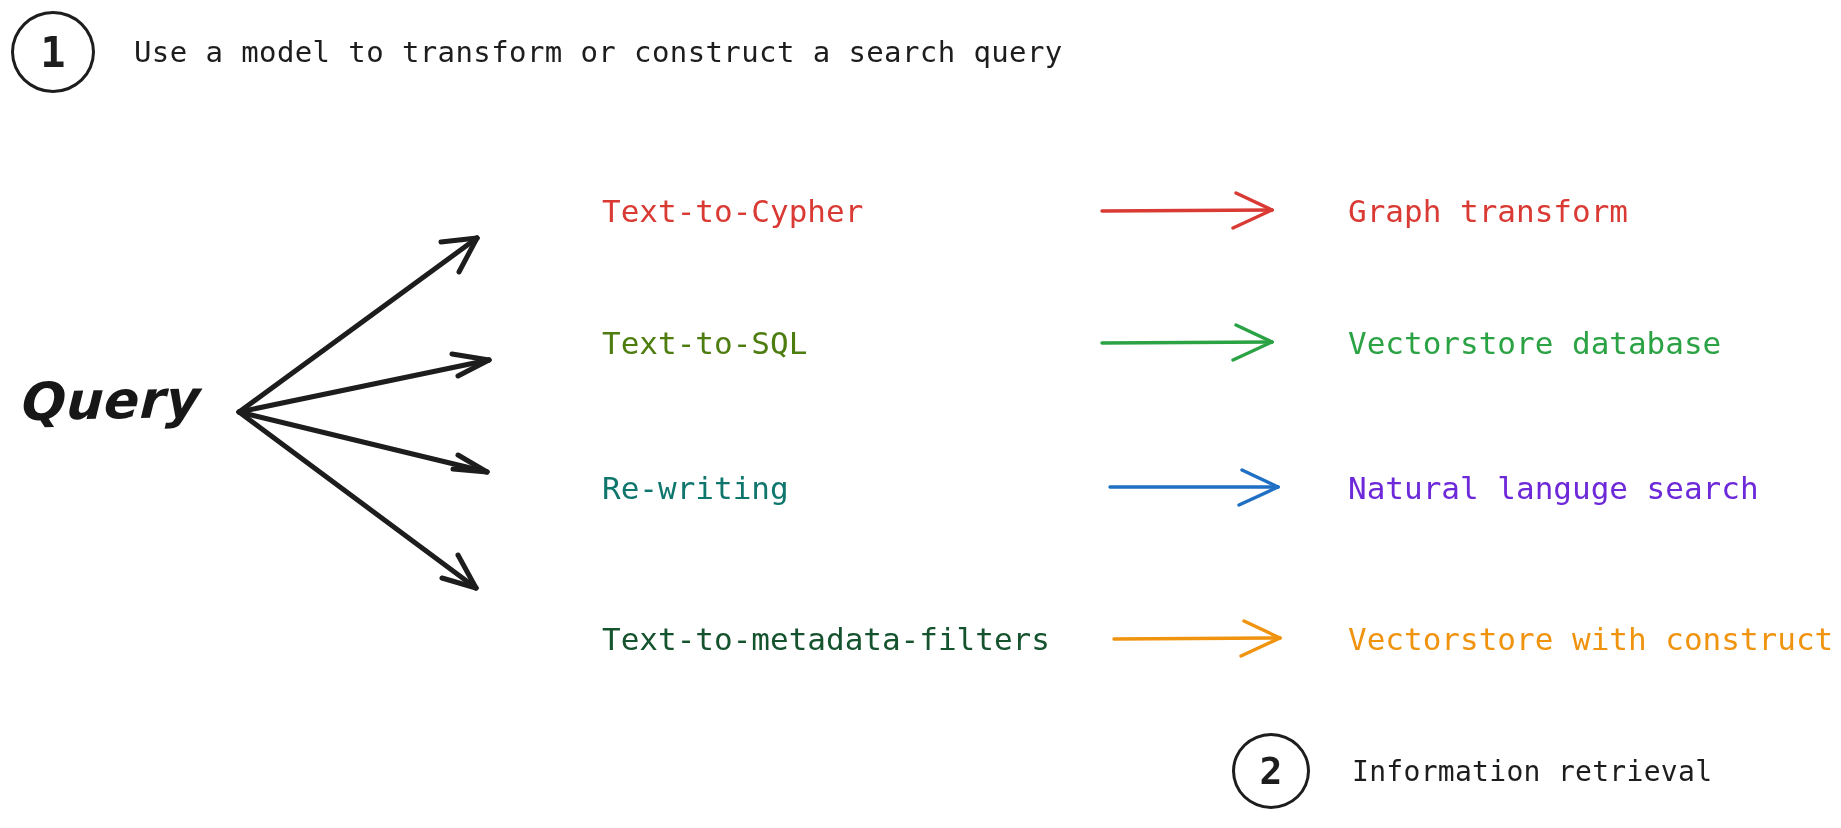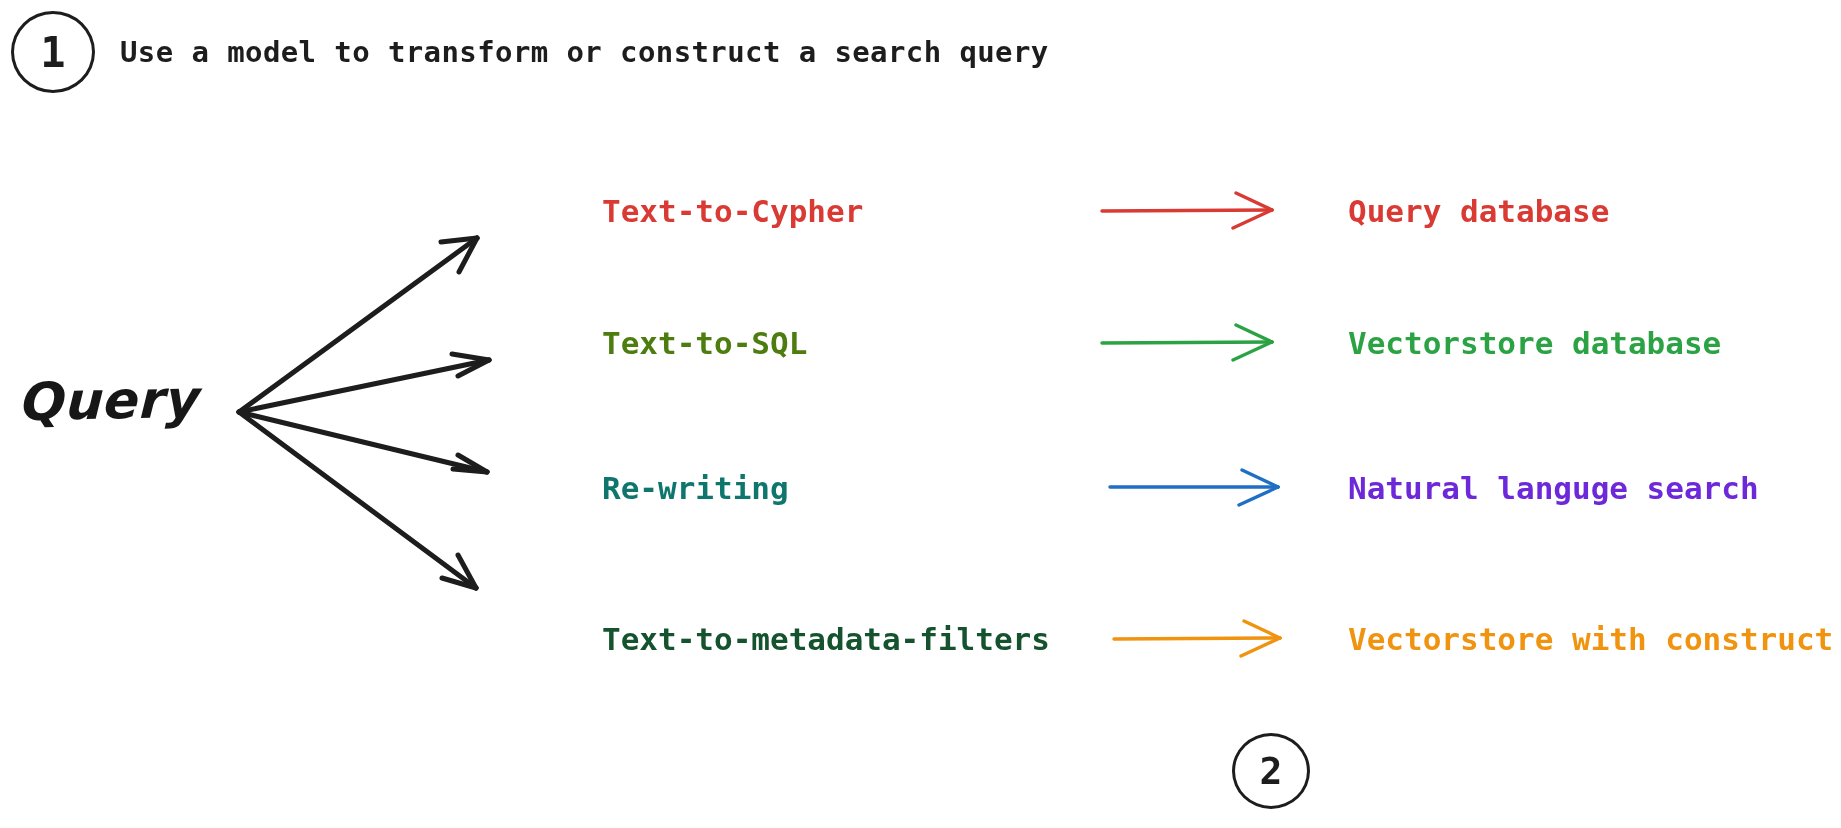--- a/index.html
+++ b/index.html
@@ -50,23 +50,23 @@
   #step-one {
     left: 11px;
     top: 11px;
   }
   #step-one .step-circle {
     width: 84px;
     height: 82px;
     font-size: 42px;
   }
   #step-one .step-label {
-    margin-left: 25px;
+    margin-left: 39px;
     font-size: 29px;
-    font-weight: 700;
+    font-weight: 400;
     letter-spacing: 0.4px;
   }
 
   #step-two {
     left: 1232px;
     top: 733px;
   }
   #step-two .step-circle {
     width: 78px;
     height: 76px;
@@ -108,21 +108,21 @@
   .row {
     position: absolute;
     left: 0;
     width: 1841px;
     height: 0;
   }
   .method-label, .target-label {
     position: absolute;
     font-family: "DejaVu Sans Mono", "Liberation Mono", monospace;
     font-size: 31px;
-    font-weight: 700;
+    font-weight: 400;
     white-space: nowrap;
     transform: translateY(-50%);
     letter-spacing: 0px;
   }
   .method-label { left: 602px; }
   .target-label { left: 1348px; }
 
   #row-cypher   { top: 211px; }
   #row-sql      { top: 343px; }
   #row-rewrite  { top: 488px; }
@@ -192,35 +192,36 @@
       <g stroke="#f0930f">
         <path d="M1114,639 L1280,638"></path>
         <path d="M1280,638 L1244,621"></path>
         <path d="M1280,638 L1241,656"></path>
       </g>
     </g>
   </svg>
 
   <div class="row" id="row-cypher">
     <div class="method-label" style="color:#d93a33">Text-to-Cypher</div>
-    <div class="target-label" style="color:#d93a33">Query database</div>
+    <div class="target-label" style="color:#d93a33">Graph transform</div>
   </div>
 
   <div class="row" id="row-sql">
     <div class="method-label" style="color:#4d7c0f">Text-to-SQL</div>
     <div class="target-label" style="color:#2ba344">Vectorstore database</div>
   </div>
 
   <div class="row" id="row-rewrite">
     <div class="method-label" style="color:#0f766e">Re-writing</div>
     <div class="target-label" style="color:#6d28d9">Natural languge search</div>
   </div>
 
   <div class="row" id="row-metadata">
     <div class="method-label" style="color:#14532d">Text-to-metadata-filters</div>
     <div class="target-label" style="color:#f0930f">Vectorstore with construct</div>
   </div>
 
   <div class="step" id="step-two">
     <div class="step-circle">2</div>
+    <div class="step-label">Information retrieval</div>
   </div>
 
 </div>
 
 </body></html>

